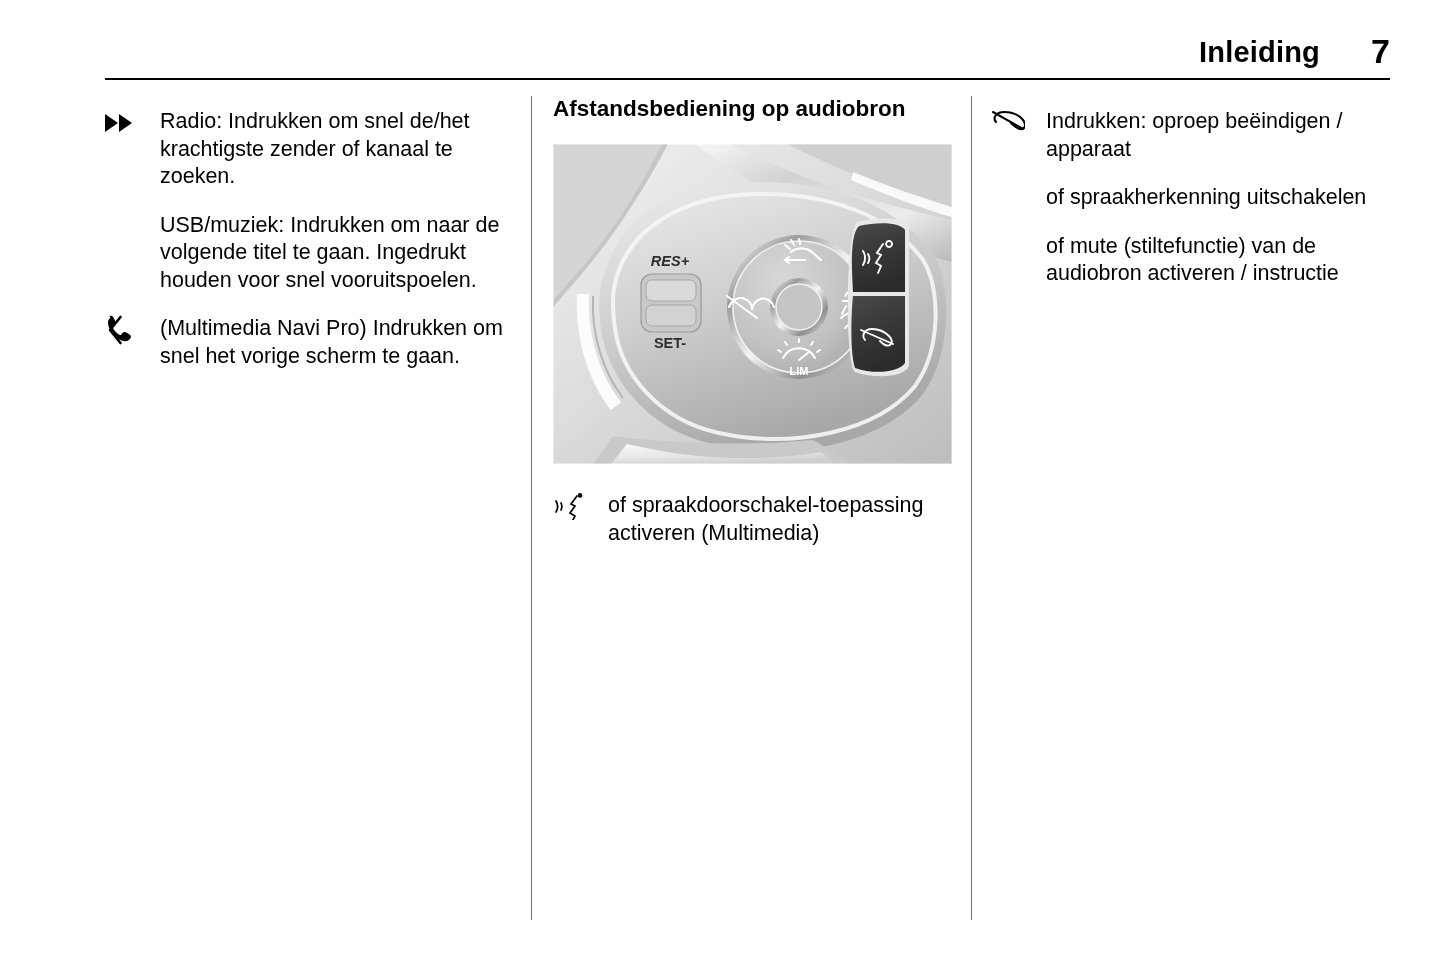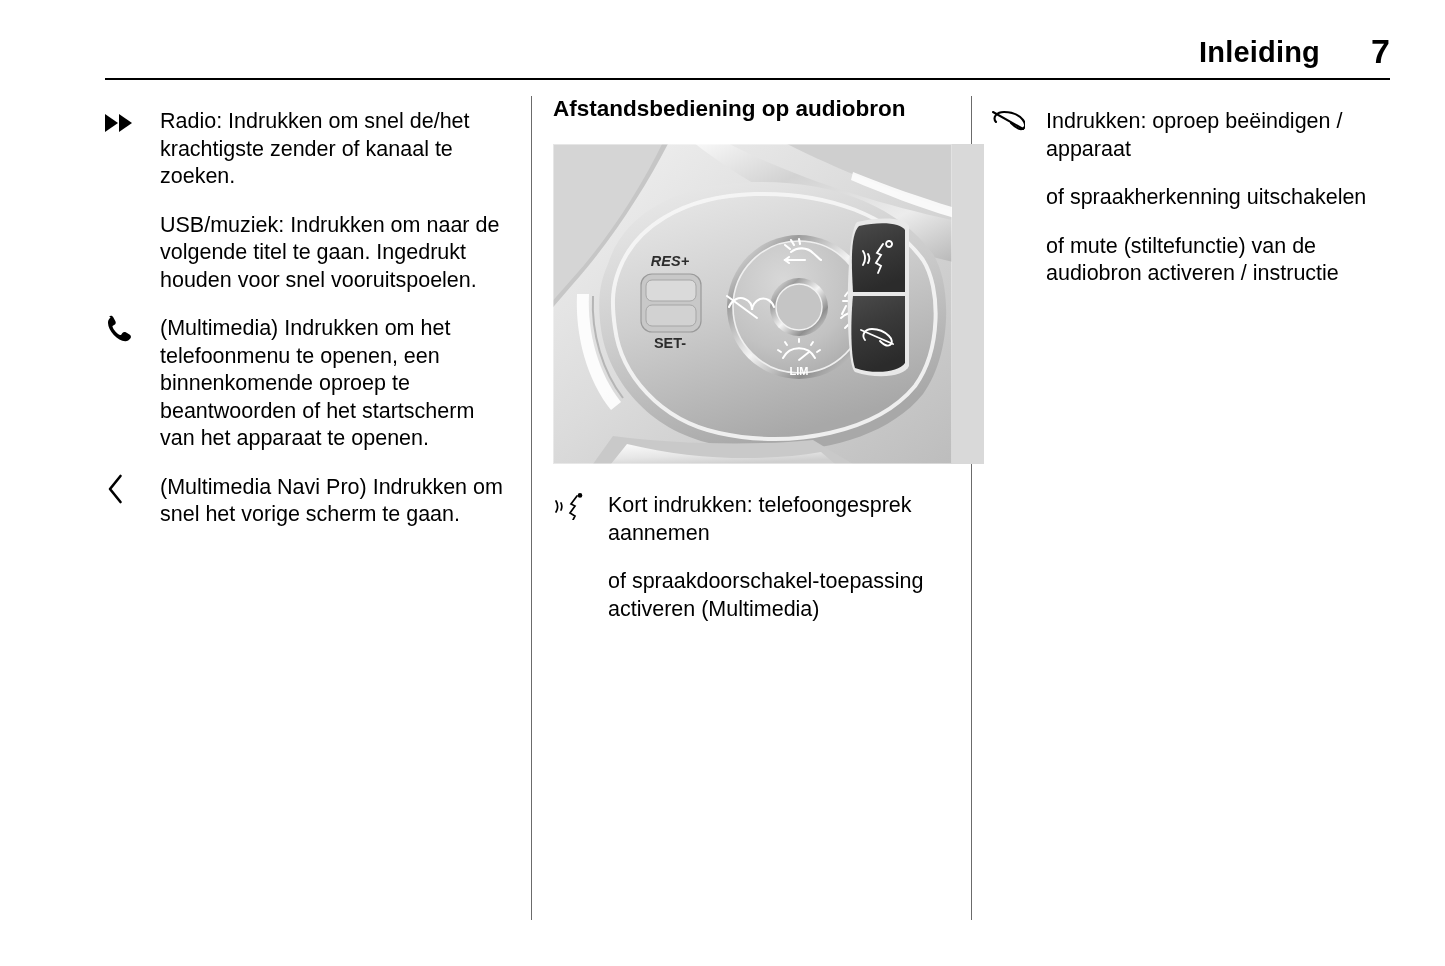--- a/index.html
+++ b/index.html
@@ -113,21 +113,21 @@
     font-weight: bold;
     line-height: 26px;
     margin: 0 0 0 0;
     white-space: nowrap;
   }
 
   
   .photo-wrap {
     position: relative;
     margin-top: 22px;
-    width: 431px;
+    width: 399px;
     height: 320px;
     overflow: hidden;
     background: #d9d9d9;
   }
   .photo-svg { display: block; }
 
   
   .glyph-ff {
     display: inline-block;
     font-size: 0;
@@ -170,23 +170,20 @@
         <p class="para">Radio: Indrukken om snel de/het krachtigste zender of kanaal te zoeken.</p>
         <p class="para">USB/muziek: Indrukken om naar de volgende titel te gaan. Ingedrukt houden voor snel vooruitspoelen.</p>
       </div>
     </div>
 
     <div class="entry">
       <div class="entry-icon">
         <svg class="icon-svg" width="26" height="28" viewBox="0 0 26 28" aria-hidden="true">
           <path d="M6.2 2.4c1.6-1.1 3.4-.6 4.2 1.0l2.0 3.9c.7 1.4.3 2.6-.9 3.4l-1.6 1.1c-.4.3-.5.7-.3 1.2.6 1.6 1.7 3.3 3.0 4.7 1.3 1.4 2.9 2.6 4.4 3.3.5.2.9.1 1.2-.3l1.2-1.6c.9-1.2 2.1-1.5 3.4-.8l3.7 2.1c1.5.9 1.9 2.7.8 4.2-1.2 1.7-3.0 2.7-5.1 2.6-3.7-.2-7.9-2.6-11.4-6.3C7.3 17.2 5.1 12.8 5.0 9.0c-.1-2.2.9-4.1 2.6-5.4z" transform="translate(-2,-1)" fill="#000"></path>
         </svg>
-      </div>
-      <div class="entry-body">
-        <p class="para">(Multimedia) Indrukken om het telefoonmenu te openen, een binnenkomende oproep te beantwoorden of het startscherm van het apparaat te openen.</p>
       </div>
     </div>
 
     <div class="entry">
       <div class="entry-icon">
         <svg class="icon-svg" width="22" height="30" viewBox="0 0 22 30" aria-hidden="true">
           <path d="M15.5 2.0 L5.0 15.0 L15.5 28.0" fill="none" stroke="#000" stroke-width="2.6" stroke-linecap="round" stroke-linejoin="round"></path>
         </svg>
       </div>
       <div class="entry-body">
@@ -342,21 +339,20 @@
         <svg class="icon-svg" width="32" height="28" viewBox="0 0 32 28" aria-hidden="true">
           <g stroke="#000" stroke-width="1.7" fill="none" stroke-linecap="round">
             <path d="M3,9 a7,9 0 0 1 0,11"></path>
             <path d="M8,11 a4,6 0 0 1 0,7"></path>
             <path d="M24,4 l-6,8 l4,2 l-5,7 l5,3 l-3,6"></path>
           </g>
           <circle cx="27" cy="3.4" r="2.3" fill="#000"></circle>
         </svg>
       </div>
       <div class="entry-body">
-        <p class="para">Kort indrukken: telefoongesprek aannemen</p>
         <p class="para">of spraakdoorschakel-toepassing activeren (Multimedia)</p>
       </div>
     </div>
 
   </div>
 
   <div class="col col-3">
 
     <div class="entry">
       <div class="entry-icon">

